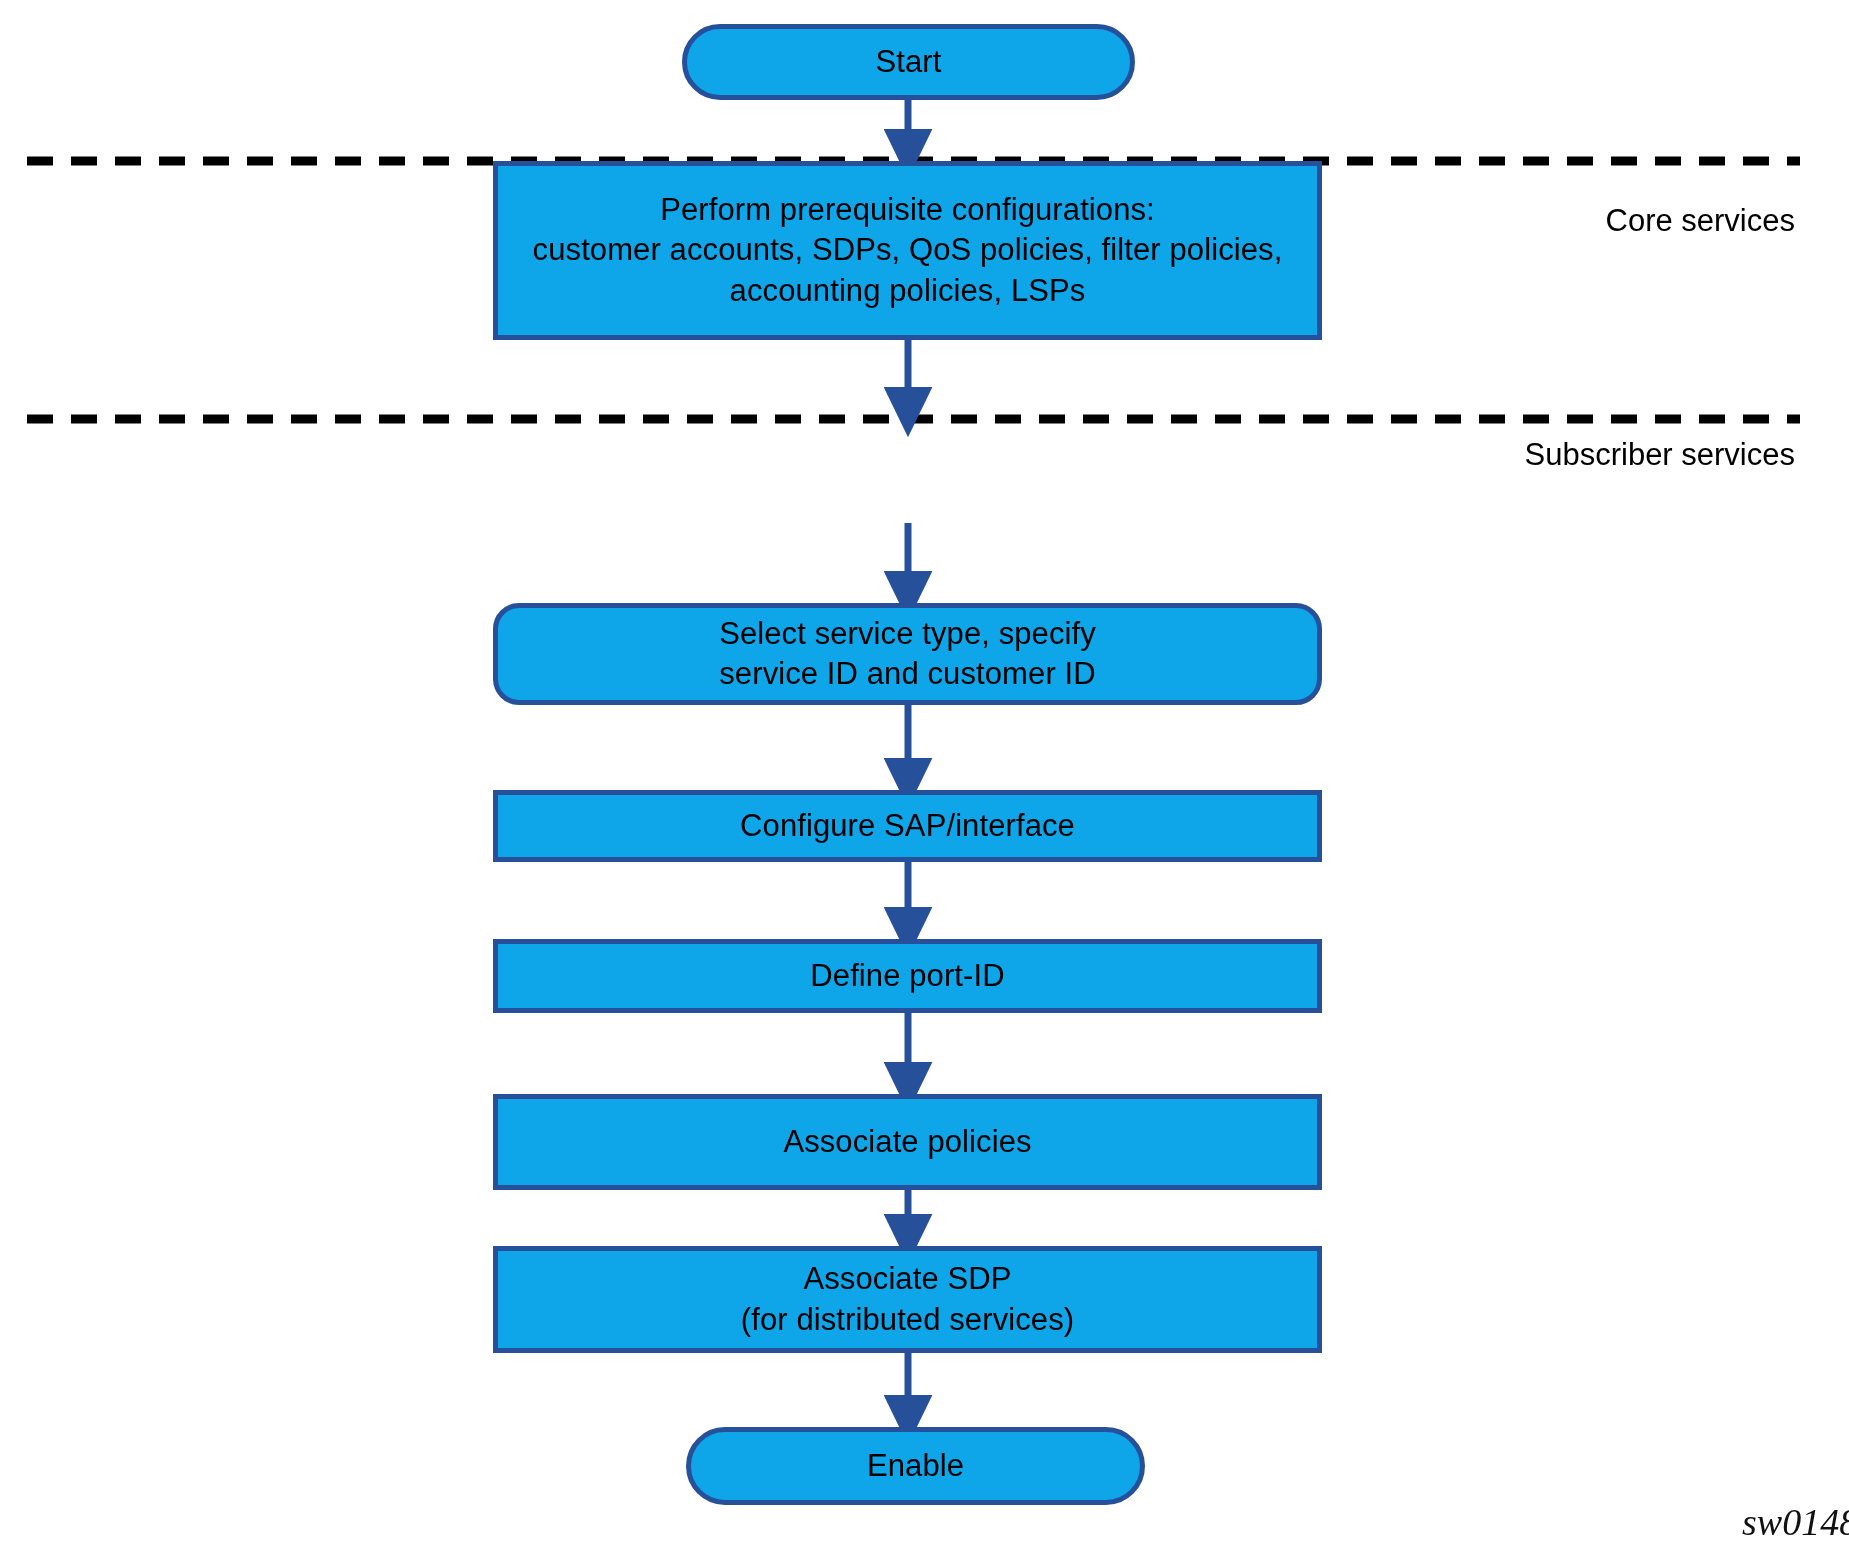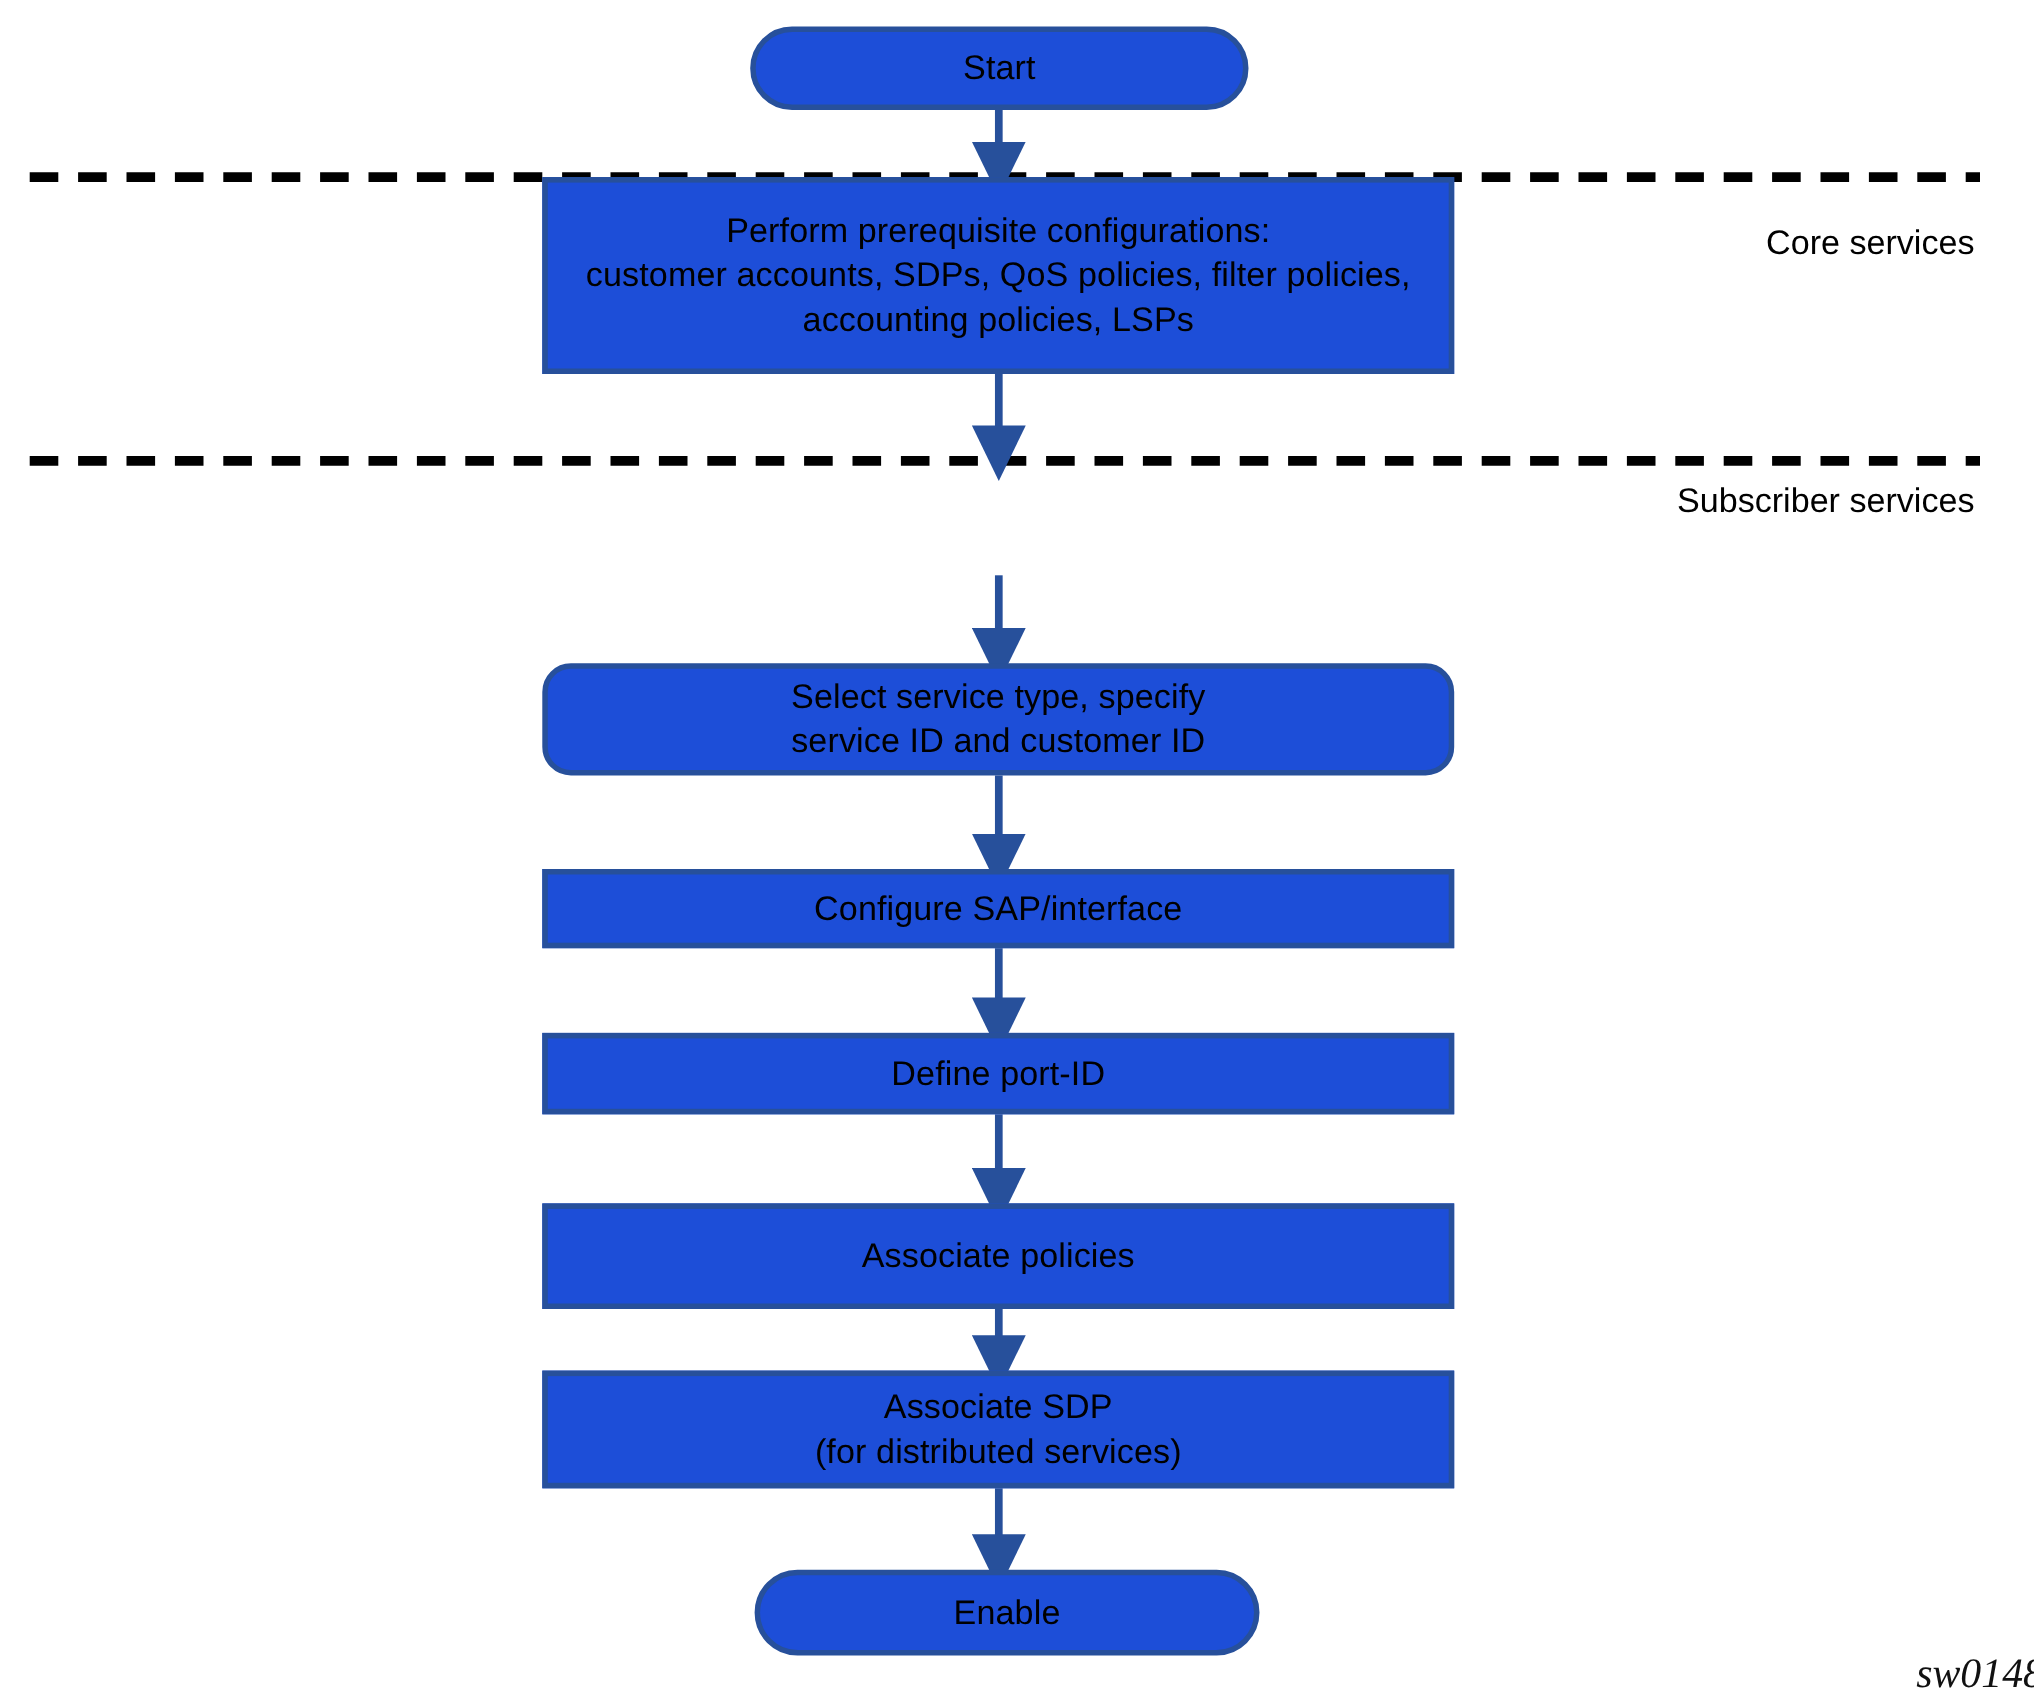--- a/index.html
+++ b/index.html
@@ -20,21 +20,21 @@
   svg#flow {
     position: absolute;
     left: 0;
     top: 0;
     width: 1849px;
     height: 1549px;
   }
   .node {
     position: absolute;
     box-sizing: border-box;
-    background: #1d4ed8;
+    background: #0ea5e9;
     border: 5px solid #27509b;
     display: flex;
     align-items: center;
     justify-content: center;
     text-align: center;
     color: #000000;
     font-size: 31px;
     line-height: 1.30;
     letter-spacing: 0.1px;
   }

